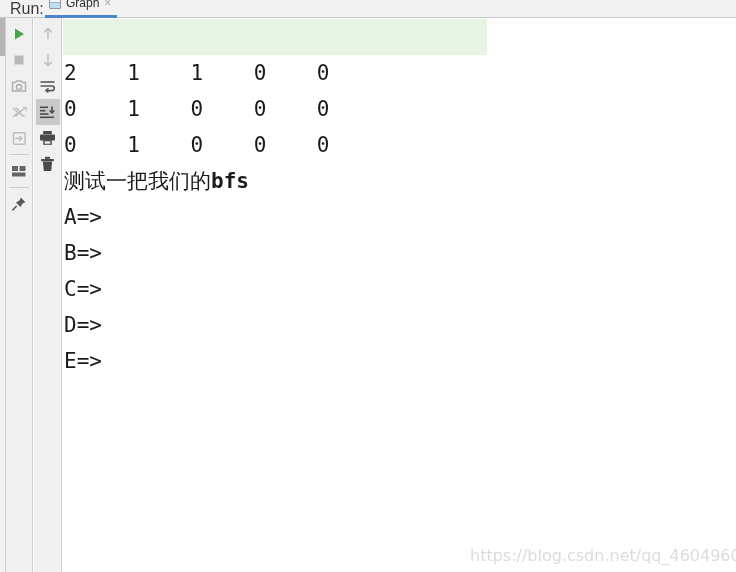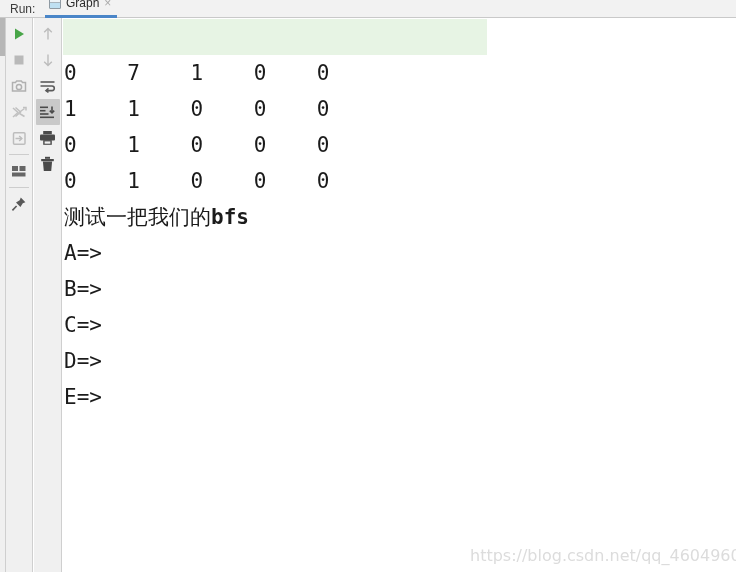--- a/index.html
+++ b/index.html
@@ -20,21 +20,21 @@
     position: absolute;
     left: 0; top: 0;
     width: 736px; height: 18px;
     background: #f2f2f2;
     border-bottom: 1px solid #c9c9c9;
     box-sizing: border-box;
   }
   #run-label {
     position: absolute;
     left: 10px; top: 1px;
-    font-size: 12px;
+    font-size: 16px;
     color: #3c3c3c;
     line-height: 16px;
     white-space: nowrap;
   }
   #tab-graph {
     position: absolute;
     left: 45px; top: 0;
     height: 18px;
     display: flex;
     align-items: center;
@@ -319,22 +319,21 @@
     </svg>
   </div>
 </div>
 
 <div id="console">
 
   <div id="cmd-highlight"></div>
 
   <div class="line cmd">D:\code\Java\bin\java.exe ...</div>
 
-  <div class="line">0    7    1    0    0</div>
-  <div class="line">1    1    0    0    0</div>
+  <div class="line">2    1    1    0    0</div>
   <div class="line">0    1    0    0    0</div>
   <div class="line">0    1    0    0    0</div>
 
   <div class="line cjk"><span>测试一把我们的</span><span class="ascii">bfs</span></div>
 
   <div class="line">A=&gt;</div>
   <div class="line">B=&gt;</div>
   <div class="line">C=&gt;</div>
   <div class="line">D=&gt;</div>
   <div class="line">E=&gt;</div>

